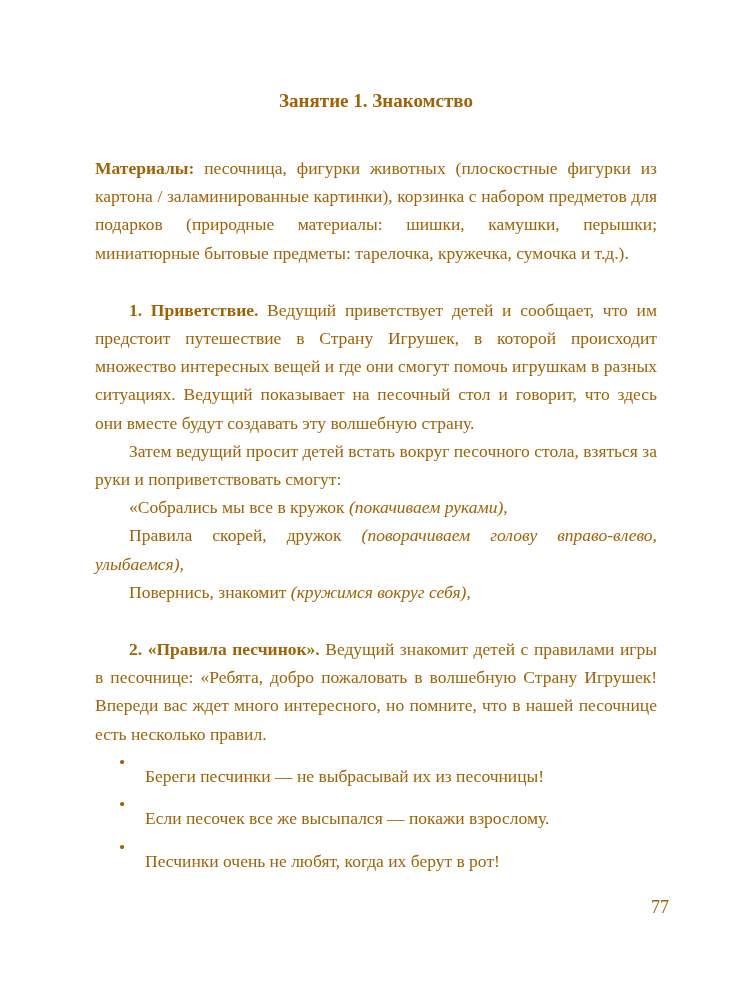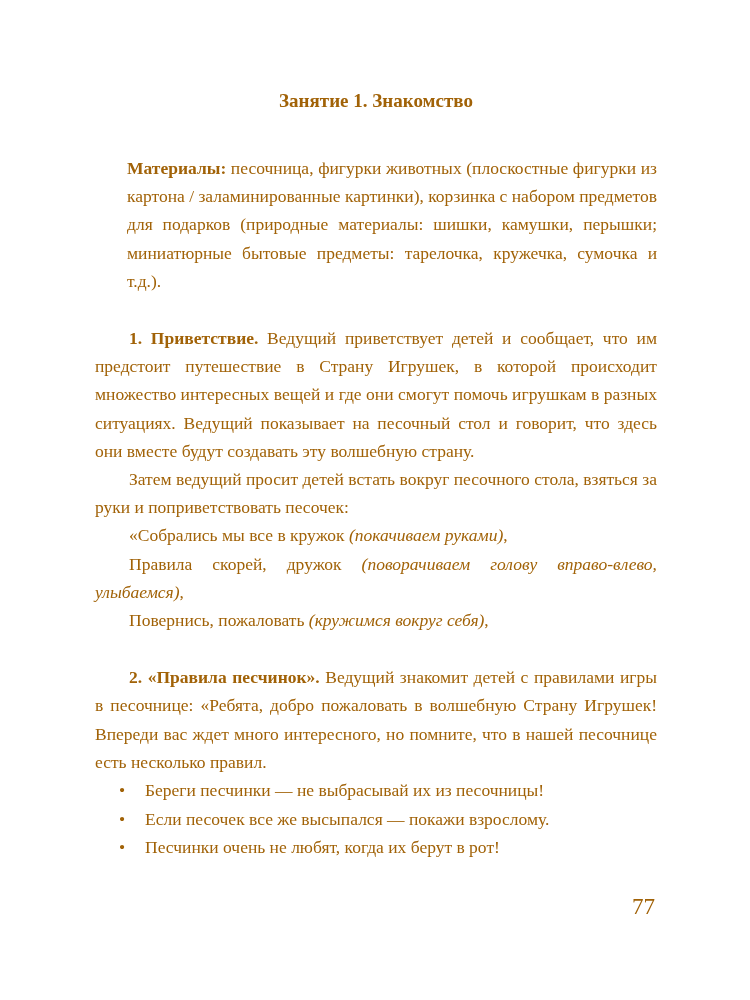--- a/index.html
+++ b/index.html
@@ -33,21 +33,20 @@
     margin: 0;
     font-size: 17.5px;
     line-height: 28.2px;
     text-align: justify;
     text-indent: 34px;
     hyphens: auto;
     -webkit-hyphens: auto;
   }
   .no-indent {
     text-indent: 0;
-    margin-left: 32px;
   }
   .space-before {
     margin-top: 29px;
   }
   .lead-bold {
     font-weight: bold;
   }
   .stage-direction {
     font-style: italic;
     margin-top: 24px;
@@ -62,48 +61,49 @@
     margin-left: 24px;
     font-size: 17.5px;
     line-height: 28.6px;
   }
   .bullet-marker {
     flex: 0 0 26px;
     width: 26px;
   }
   .bullet-text {
     flex: 1 1 auto;
+    margin-top: 14px;
   }
   .page-number {
     position: absolute;
-    right: 95px;
+    right: 81px;
     top: 893px;
-    font-size: 23px;
+    font-size: 18px;
     line-height: 28px;
   }
 </style>
 </head>
 <body>
 
 <div class="page">
   <div class="content">
 
     <h1 class="title">Занятие 1. Знакомство</h1>
 
     <p class="para no-indent"><span class="lead-bold">Материалы:</span><span> песочница, фигурки животных (плоскостные фигурки из картона / заламинированные картинки), корзинка с набором предметов для подарков (природные материалы: шишки, камушки, перышки; миниатюрные бытовые предметы: тарелочка, кружечка, сумочка и т.д.).</span></p>
 
     <p class="para space-before"><span class="lead-bold">1. Приветствие.</span><span> Ведущий приветствует детей и сообщает, что им предстоит путешествие в Страну Игрушек, в которой происходит множество интересных вещей и где они смогут помочь игрушкам в разных ситуациях. Ведущий показывает на песочный стол и говорит, что здесь они вместе будут создавать эту волшебную страну.</span></p>
 
-    <p class="para">Затем ведущий просит детей встать вокруг песочного стола, взяться за руки и поприветствовать песочек:</p>
+    <p class="para">Затем ведущий просит детей встать вокруг песочного стола, взяться за руки и поприветствовать смогут:</p>
 
     <p class="para"><span>«Собрались мы все в кружок </span><span class="stage-direction">(покачиваем руками)</span><span>,</span></p>
 
     <p class="para"><span>Правила скорей, дружок </span><span class="stage-direction">(поворачиваем голову вправо-влево, улыбаемся)</span><span>,</span></p>
 
-    <p class="para"><span>Повернись, пожаловать </span><span class="stage-direction">(кружимся вокруг себя)</span><span>,</span></p>
+    <p class="para"><span>Повернись, знакомит </span><span class="stage-direction">(кружимся вокруг себя)</span><span>,</span></p>
 
 
     <p class="para space-before"><span class="lead-bold">2. «Правила песчинок».</span><span> Ведущий знакомит детей с правилами игры в песочнице: «Ребята, добро пожаловать в волшебную Страну Игрушек! Впереди вас ждет много интересного, но помните, что в нашей песочнице есть несколько правил.</span></p>
 
     <ul class="bullet-list">
       <li class="bullet-item">
           <span class="bullet-marker">•</span>
           <span class="bullet-text">Береги песчинки — не выбрасывай их из песочницы!</span>
         </li>
       <li class="bullet-item">

